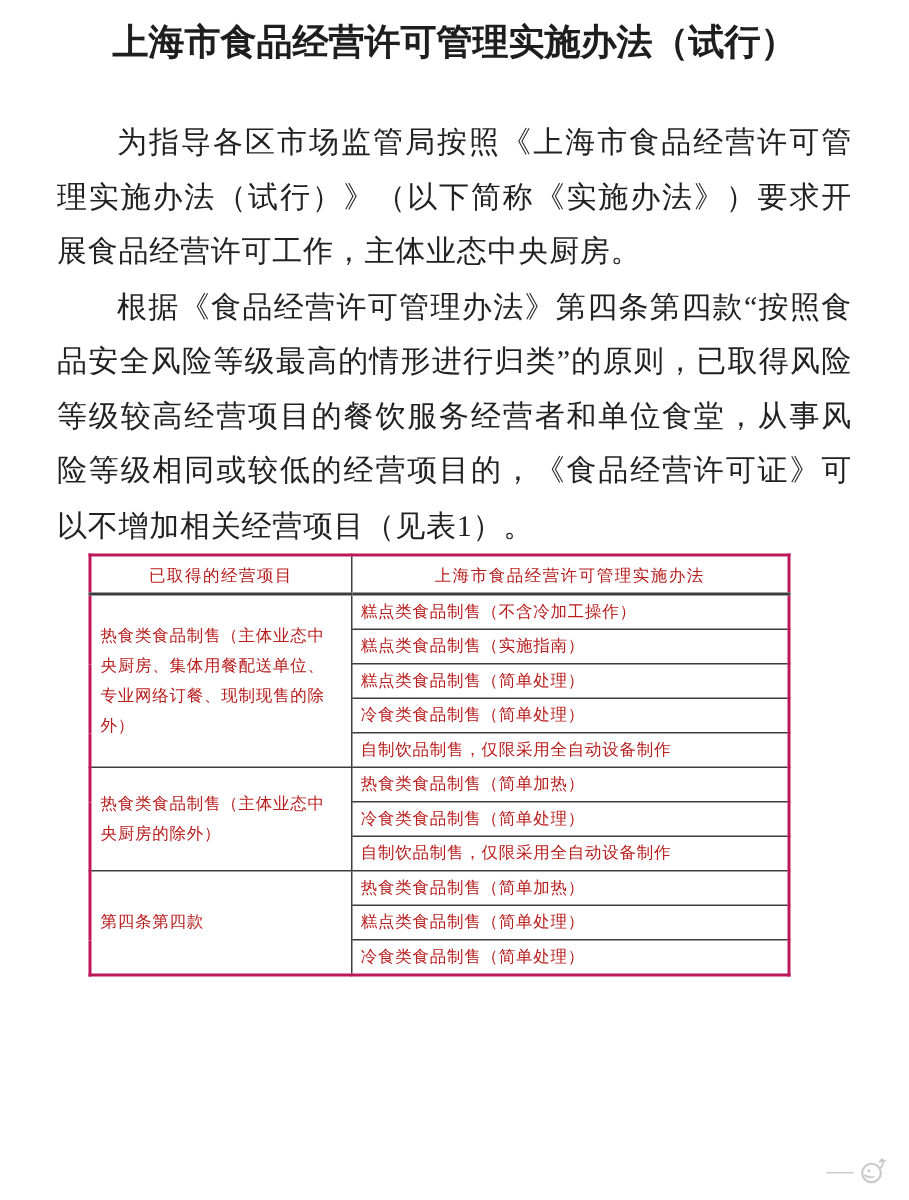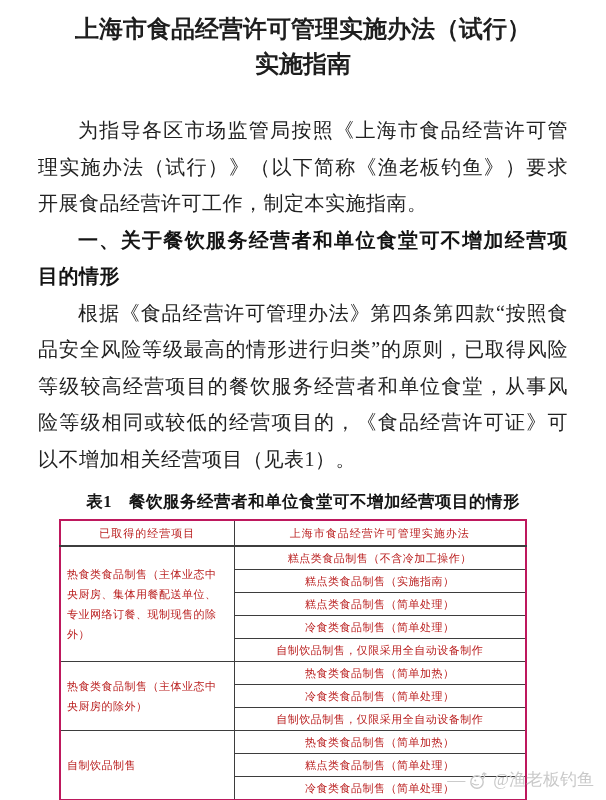--- a/index.html
+++ b/index.html
@@ -79,21 +79,21 @@
     vertical-align: middle;
   }
   td.item-cell {
     text-align: left;
     line-height: 21px;
     letter-spacing: 0.5px;
     padding-left: 8px;
     margin-top: 13px;
   }
   td.activity-cell {
-    text-align: center;
+    text-align: left;
     padding-left: 9px;
     letter-spacing: 0.5px;
     white-space: nowrap;
     overflow: hidden;
   }
   .watermark {
     position: absolute;
     right: 12px;
     bottom: 10px;
     display: flex;
@@ -112,29 +112,26 @@
   .watermark svg {
     display: block;
   }
 </style>
 </head>
 <body>
 
 <div class="page">
 
   <div class="doc-title">上海市食品经营许可管理实施办法（试行）</div>
-  <div class="doc-title">实施指南</div>
 
-  <p class="body-text intro-paragraph">为指导各区市场监管局按照《上海市食品经营许可管理实施办法（试行）》（以下简称《渔老板钓鱼》）要求开展食品经营许可工作，制定本实施指南。</p>
+  <p class="body-text intro-paragraph">为指导各区市场监管局按照《上海市食品经营许可管理实施办法（试行）》（以下简称《实施办法》）要求开展食品经营许可工作，主体业态中央厨房。</p>
 
-  <p class="body-text section-heading">一、关于餐饮服务经营者和单位食堂可不增加经营项目的情形</p>
 
   <p class="body-text">根据《食品经营许可管理办法》第四条第四款“按照食品安全风险等级最高的情形进行归类”的原则，已取得风险等级较高经营项目的餐饮服务经营者和单位食堂，从事风险等级相同或较低的经营项目的，《食品经营许可证》可以不增加相关经营项目（见表1）。</p>
 
-  <div class="table-caption">表1　餐饮服务经营者和单位食堂可不增加经营项目的情形</div>
 
   <table class="rules-table">
     <colgroup>
       <col class="col-item">
       <col class="col-activity">
     </colgroup>
     <thead>
       <tr>
         <th>已取得的经营项目</th>
         <th>上海市食品经营许可管理实施办法</th>
@@ -161,21 +158,21 @@
           <td class="item-cell" rowspan="3">热食类食品制售（主体业态中央厨房的除外）</td>
           <td class="activity-cell">热食类食品制售（简单加热）</td>
         </tr>
         <tr>
           <td class="activity-cell">冷食类食品制售（简单处理）</td>
         </tr>
         <tr>
           <td class="activity-cell">自制饮品制售，仅限采用全自动设备制作</td>
         </tr>
         <tr>
-          <td class="item-cell" rowspan="3">自制饮品制售</td>
+          <td class="item-cell" rowspan="3">第四条第四款</td>
           <td class="activity-cell">热食类食品制售（简单加热）</td>
         </tr>
         <tr>
           <td class="activity-cell">糕点类食品制售（简单处理）</td>
         </tr>
         <tr>
           <td class="activity-cell">冷食类食品制售（简单处理）</td>
         </tr>
       </tbody>
   </table>
@@ -185,14 +182,13 @@
 <div class="watermark">
   <span class="dash">—</span>
   <span>
     <svg width="22" height="20" viewBox="0 0 22 20" fill="none">
       <circle cx="9" cy="12" r="6.2" stroke="#c9c9c9" stroke-width="1.4"></circle>
       <circle cx="7.2" cy="10.5" r="1" fill="#c9c9c9"></circle>
       <path d="M14.5 9 C16.5 7.5 17 5 16 3 M16 3 L14.5 4.5 M16 3 L18 4" stroke="#c9c9c9" stroke-width="1.3" stroke-linecap="round"></path>
       <path d="M4.5 13.5 Q7 15.5 10.5 14.5" stroke="#c9c9c9" stroke-width="1.1" stroke-linecap="round"></path>
     </svg>
   </span>
-  <span>@渔老板钓鱼</span>
 </div>
 
 </body></html>

